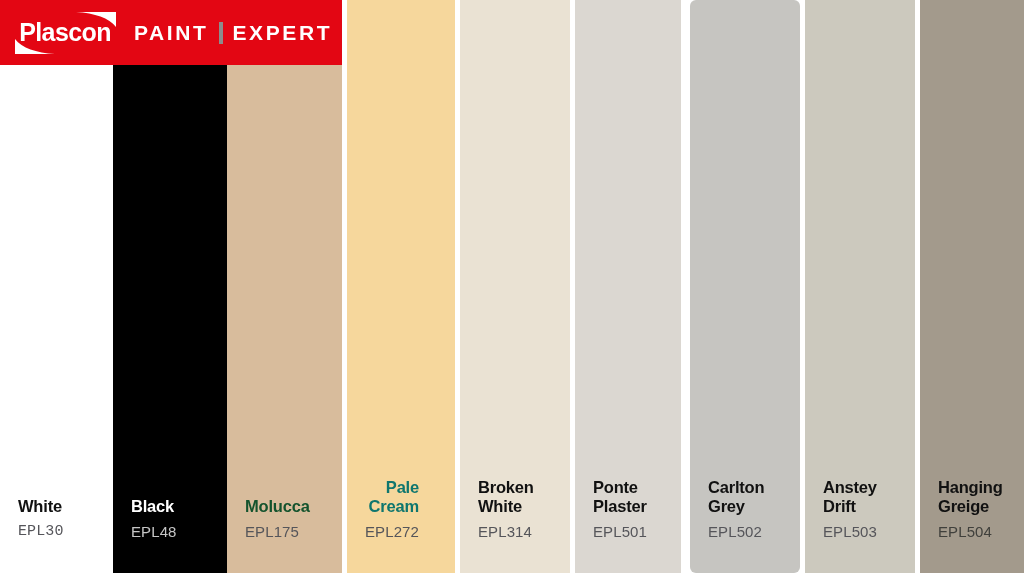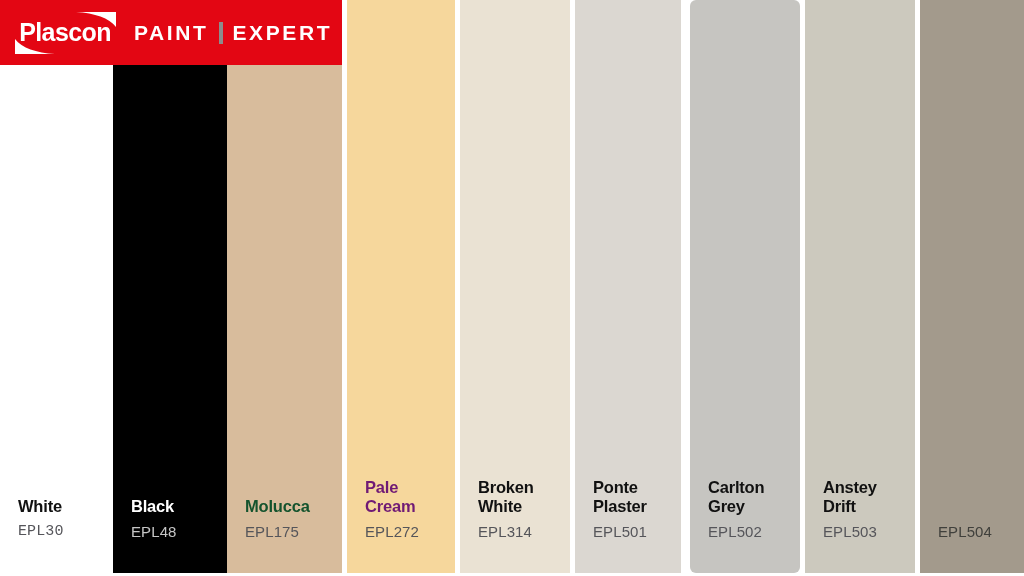--- a/index.html
+++ b/index.html
@@ -109,41 +109,42 @@
       <div class="swatch" style="left: 0px; top: 65px; width: 113px; height: 508px; background: rgb(255, 255, 255);">
         <div class="swatch-label"><span class="swatch-name" style="color: rgb(17, 17, 17);">White</span><span class="swatch-code" style="color: rgb(85, 85, 90); font-family: Liberation Mono, monospace;">EPL30</span></div>
       </div>
       <div class="swatch" style="left: 113px; top: 65px; width: 114px; height: 508px; background: rgb(0, 0, 0);">
         <div class="swatch-label"><span class="swatch-name" style="color: rgb(255, 255, 255);">Black</span><span class="swatch-code" style="color: rgb(198, 198, 198);">EPL48</span></div>
       </div>
       <div class="swatch" style="left: 227px; top: 65px; width: 115px; height: 508px; background: rgb(216, 188, 156);">
         <div class="swatch-label"><span class="swatch-name" style="color: #14532d;">Molucca</span><span class="swatch-code" style="color: rgb(85, 85, 90);">EPL175</span></div>
       </div>
       <div class="swatch" style="left: 347px; top: 0px; width: 108px; height: 573px; background: rgb(246, 215, 156);">
-        <div class="swatch-label"><span class="swatch-name" style="color: #701a75;">Pale
+        <div class="swatch-label"><span class="swatch-name" style="color: #0f766e; text-align: right;">Pale
 Cream</span><span class="swatch-code" style="color: rgb(85, 85, 90);">EPL272</span></div>
       </div>
       <div class="swatch" style="left: 460px; top: 0px; width: 110px; height: 573px; background: rgb(234, 226, 211);">
         <div class="swatch-label"><span class="swatch-name" style="color: rgb(17, 17, 17);">Broken
 White</span><span class="swatch-code" style="color: rgb(85, 85, 90);">EPL314</span></div>
       </div>
       <div class="swatch" style="left: 575px; top: 0px; width: 106px; height: 573px; background: rgb(219, 215, 209);">
         <div class="swatch-label"><span class="swatch-name" style="color: rgb(17, 17, 17);">Ponte
 Plaster</span><span class="swatch-code" style="color: rgb(85, 85, 90);">EPL501</span></div>
       </div>
       <div class="swatch" style="left: 690px; top: 0px; width: 110px; height: 573px; background: rgb(198, 197, 193); border-radius: 6px;">
         <div class="swatch-label"><span class="swatch-name" style="color: rgb(17, 17, 17);">Carlton
 Grey</span><span class="swatch-code" style="color: rgb(85, 85, 90);">EPL502</span></div>
       </div>
       <div class="swatch" style="left: 805px; top: 0px; width: 110px; height: 573px; background: rgb(204, 201, 190);">
         <div class="swatch-label"><span class="swatch-name" style="color: rgb(17, 17, 17);">Anstey
 Drift</span><span class="swatch-code" style="color: rgb(85, 85, 90);">EPL503</span></div>
       </div>
       <div class="swatch" style="left: 920px; top: 0px; width: 104px; height: 573px; background: rgb(163, 154, 140);">
-        <div class="swatch-label"><span class="swatch-code" style="color: rgb(64, 64, 60);">EPL504</span></div>
+        <div class="swatch-label"><span class="swatch-name" style="color: rgb(17, 17, 17);">Hanging
+Greige</span><span class="swatch-code" style="color: rgb(64, 64, 60);">EPL504</span></div>
       </div>
     </div>
 
   <div id="brand-banner">
 
     <div id="plascon-logo">
       <svg viewBox="0 0 105 46" xmlns="http://www.w3.org/2000/svg" aria-hidden="true">
 
         <path d="M 63 2 L 103 2 L 103 17 C 96 8 82 3.2 63 2 Z" fill="#ffffff"></path>
 

